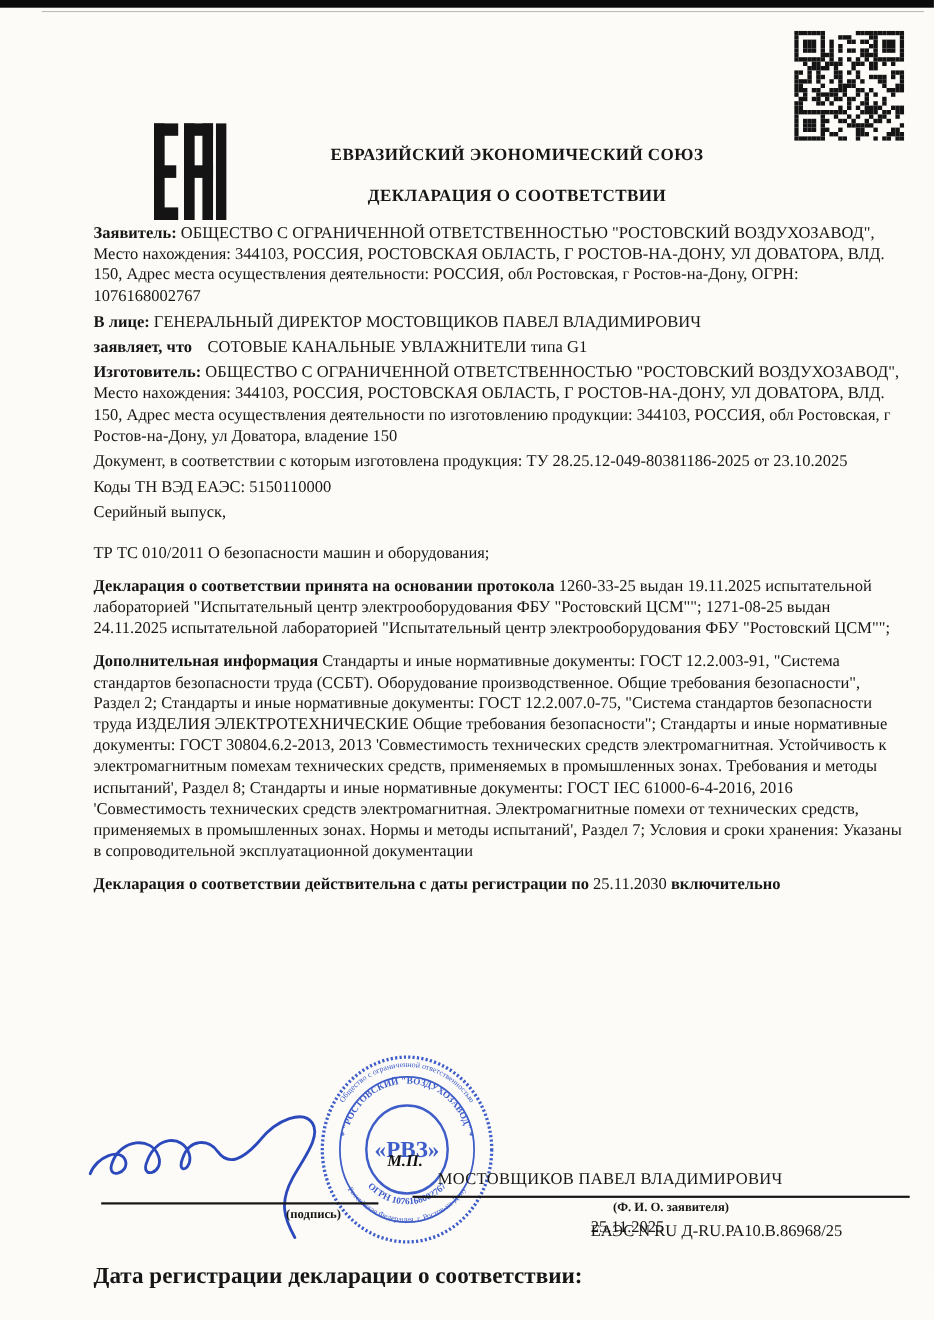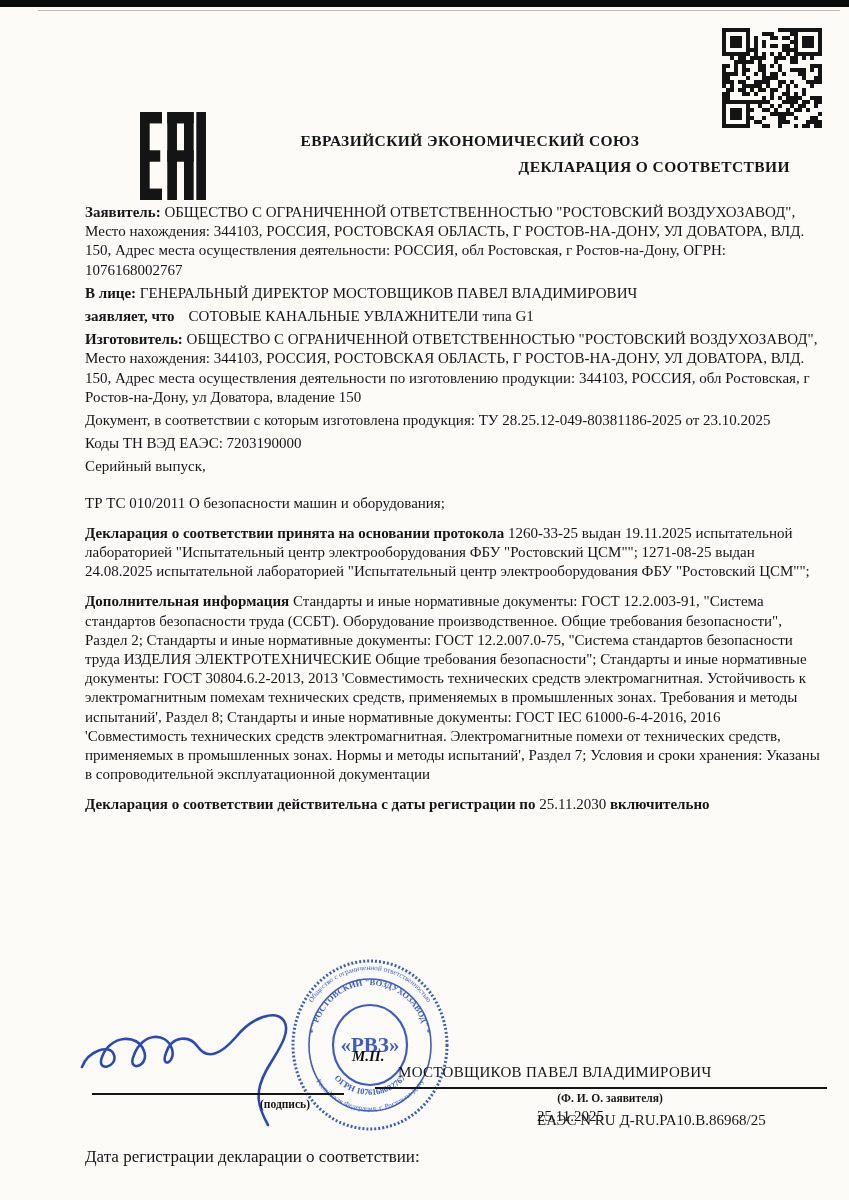--- a/index.html
+++ b/index.html
@@ -6,21 +6,21 @@
   .page{position:relative;width:849px;height:1200px;margin:0 auto;background:#fcfbf8;
         font-family:"Liberation Serif","DejaVu Serif",serif;color:#161616;overflow:hidden;}
   .topstrip{position:absolute;top:0;left:0;width:849px;height:7px;background:#0b0b0b;}
   .topline{position:absolute;top:10px;left:38px;width:802px;height:1px;background:#bdbdbd;}
 
   .eac-logo{position:absolute;left:140px;top:112px;}
   .qr{position:absolute;left:722px;top:28px;width:100px;height:100px;}
 
   .titles{position:absolute;left:150px;top:132px;width:640px;text-align:center;
           font-weight:bold;font-size:15.5px;letter-spacing:.4px;}
-  .titles .t2{margin-top:8px;text-align:right;}
+  .titles .t2{margin-top:20px;}
 
   .bodytext{position:absolute;left:85px;top:203px;width:737px;font-size:15px;line-height:19.2px;}
   .bodytext p{margin:0 0 4px 0;}
   .lbl{font-weight:bold;}
   .declare-product{margin-left:14px;}
   .blk-manuf{margin-bottom:0;}
   .plain-line{margin:0;}
   .gap-lg{height:13px;}
   .gap-sm{height:7px;}
   .req-item{margin:0;}
@@ -29,21 +29,21 @@
   .sig{position:absolute;left:70px;top:1005px;width:280px;height:125px;color:var(--ink-color,#2b49bb);}
   .mp{position:absolute;left:352px;top:1048px;font-weight:bold;font-size:15px;color:#111;font-style:italic;}
   .fio-name{position:absolute;left:398px;top:1064px;font-size:15px;letter-spacing:.3px;}
   .sig-line{position:absolute;left:92px;top:1093px;width:252px;border-top:2px solid #151515;}
   .fio-line{position:absolute;left:375px;top:1087px;width:452px;border-top:2px solid #151515;}
   .sig-caption{position:absolute;left:130px;top:1098px;width:180px;text-align:right;font-weight:bold;font-size:11.5px;}
   .fio-caption{position:absolute;left:500px;top:1092px;width:220px;text-align:center;font-weight:bold;font-size:11.5px;}
 
   .reg-row1-label{position:absolute;left:85px;top:1112px;font-weight:bold;font-size:15.5px;}
   .reg-row1-value{position:absolute;left:537px;top:1112px;font-size:15px;}
-  .reg-row2-label{position:absolute;left:85px;top:1147px;font-weight:normal;font-size:17px;}
+  .reg-row2-label{position:absolute;left:85px;top:1147px;font-weight:bold;font-size:21px;}
   .reg-row2-value{position:absolute;left:537px;top:1108px;font-size:15px;}
 </style>
 </head>
 <body>
 
 <div class="page">
   <div class="topstrip"></div>
   <div class="topline"></div>
 
   <div class="eac-logo">
@@ -391,30 +391,30 @@
     <div class="t1">ЕВРАЗИЙСКИЙ ЭКОНОМИЧЕСКИЙ СОЮЗ</div>
     <div class="t2">ДЕКЛАРАЦИЯ О СООТВЕТСТВИИ</div>
   </div>
 
   <div class="bodytext">
     <p><span class="lbl">Заявитель:</span> <span>ОБЩЕСТВО С ОГРАНИЧЕННОЙ ОТВЕТСТВЕННОСТЬЮ "РОСТОВСКИЙ ВОЗДУХОЗАВОД", Место нахождения: 344103, РОССИЯ,  РОСТОВСКАЯ ОБЛАСТЬ, Г РОСТОВ-НА-ДОНУ, УЛ ДОВАТОРА, ВЛД. 150, Адрес места осуществления деятельности: РОССИЯ, обл Ростовская, г Ростов-на-Дону, ОГРН: 1076168002767</span></p>
     <p><span class="lbl">В лице:</span> <span>ГЕНЕРАЛЬНЫЙ ДИРЕКТОР МОСТОВЩИКОВ ПАВЕЛ ВЛАДИМИРОВИЧ</span></p>
     <p><span class="lbl">заявляет, что</span><span class="declare-product">СОТОВЫЕ КАНАЛЬНЫЕ УВЛАЖНИТЕЛИ типа G1</span></p>
     <p class="blk-manuf"><span class="lbl">Изготовитель:</span> <span>ОБЩЕСТВО С ОГРАНИЧЕННОЙ ОТВЕТСТВЕННОСТЬЮ "РОСТОВСКИЙ ВОЗДУХОЗАВОД", Место нахождения: 344103, РОССИЯ,  РОСТОВСКАЯ ОБЛАСТЬ, Г РОСТОВ-НА-ДОНУ, УЛ ДОВАТОРА, ВЛД. 150, Адрес места осуществления деятельности по изготовлению продукции: 344103, РОССИЯ, обл Ростовская, г Ростов-на-Дону, ул Доватора, владение 150</span></p>
     <p class="plain-line">Документ, в соответствии с которым изготовлена продукция: ТУ 28.25.12-049-80381186-2025 от 23.10.2025</p>
-    <p class="plain-line">Коды ТН ВЭД ЕАЭС: 7203190000</p>
+    <p class="plain-line">Коды ТН ВЭД ЕАЭС: 5150110000</p>
     <p class="plain-line">Серийный выпуск,</p>
 
     <div class="gap-lg"></div>
 
     <p class="req-item">ТР ТС 010/2011 О безопасности машин и оборудования;</p>
 
     <div class="gap-sm"></div>
 
-    <p><span class="lbl">Декларация о соответствии принята на основании протокола</span> <span>1260-33-25 выдан 19.11.2025 испытательной лабораторией "Испытательный центр электрооборудования ФБУ "Ростовский ЦСМ""; 1271-08-25 выдан 24.08.2025  испытательной лабораторией "Испытательный центр электрооборудования ФБУ "Ростовский ЦСМ"";</span></p>
+    <p><span class="lbl">Декларация о соответствии принята на основании протокола</span> <span>1260-33-25 выдан 19.11.2025 испытательной лабораторией "Испытательный центр электрооборудования ФБУ "Ростовский ЦСМ""; 1271-08-25 выдан 24.11.2025  испытательной лабораторией "Испытательный центр электрооборудования ФБУ "Ростовский ЦСМ"";</span></p>
 
     <div class="gap-sm"></div>
 
     <p><span class="lbl">Дополнительная информация</span> <span>Стандарты и иные нормативные документы: ГОСТ 12.2.003-91, "Система стандартов безопасности труда (ССБТ). Оборудование производственное. Общие требования безопасности", Раздел 2; Стандарты и иные нормативные документы: ГОСТ 12.2.007.0-75, "Система стандартов безопасности труда ИЗДЕЛИЯ ЭЛЕКТРОТЕХНИЧЕСКИЕ Общие требования безопасности"; Стандарты и иные нормативные документы: ГОСТ 30804.6.2-2013, 2013 'Совместимость технических средств электромагнитная. Устойчивость к электромагнитным помехам технических средств, применяемых в промышленных зонах. Требования и методы испытаний', Раздел 8; Стандарты и иные нормативные документы: ГОСТ IEC 61000-6-4-2016, 2016 'Совместимость технических средств электромагнитная. Электромагнитные помехи от технических средств, применяемых в промышленных зонах. Нормы и методы испытаний', Раздел 7; Условия и сроки хранения: Указаны в сопроводительной эксплуатационной документации</span></p>
 
     <div class="gap-sm"></div>
 
     <p><span class="lbl">Декларация о соответствии действительна с даты регистрации по</span> <span>25.11.2030</span> <span class="lbl">включительно</span></p>
   </div>
 

